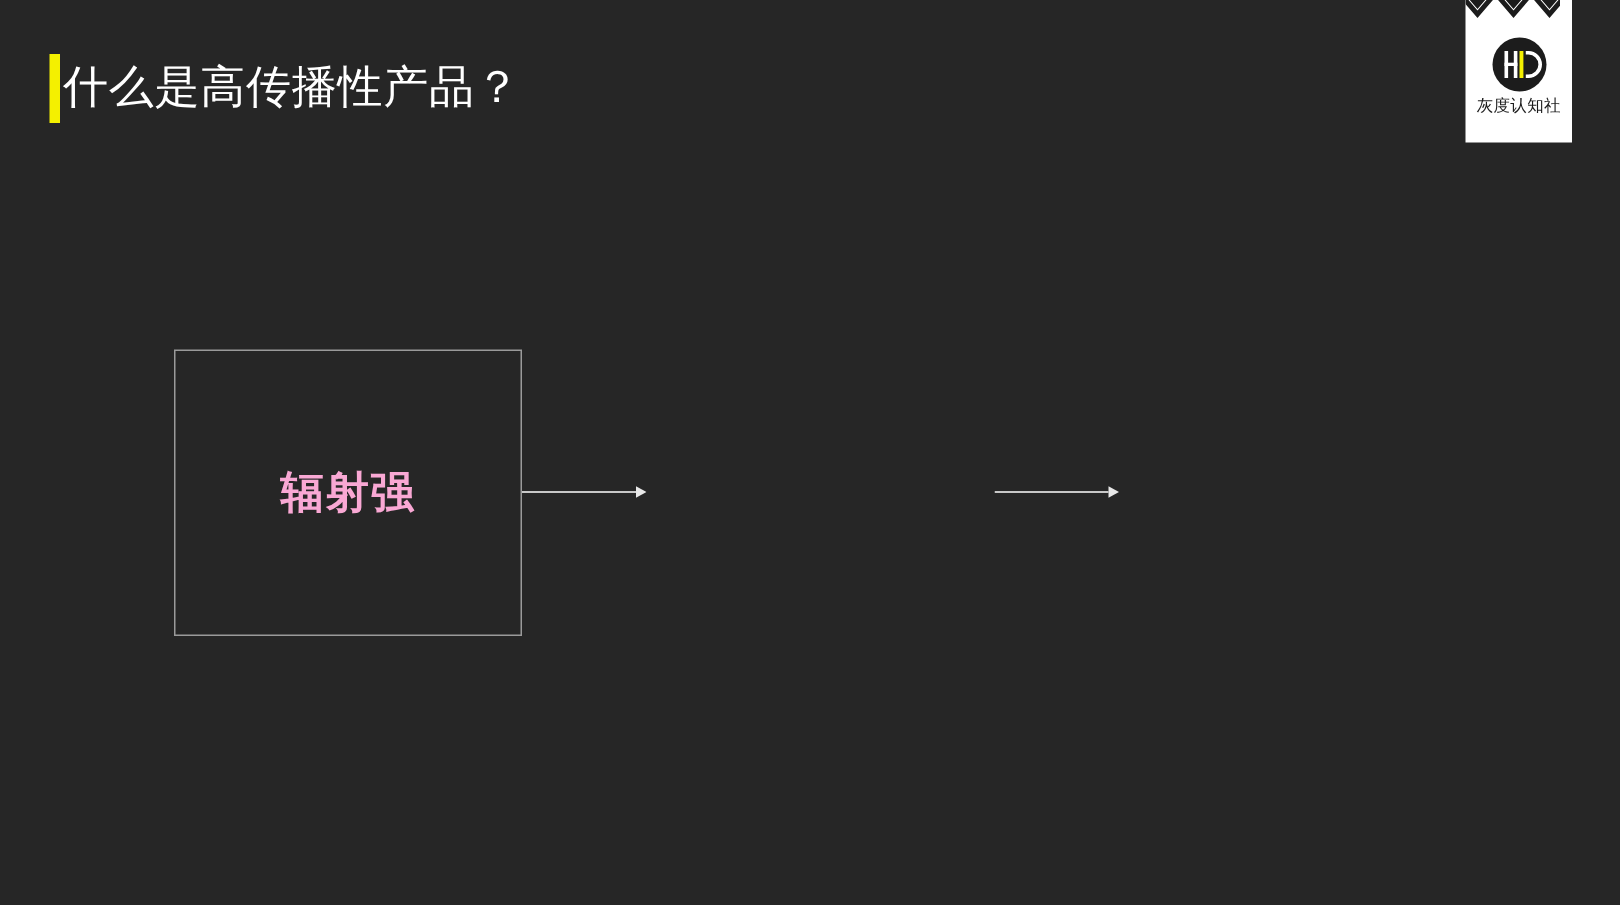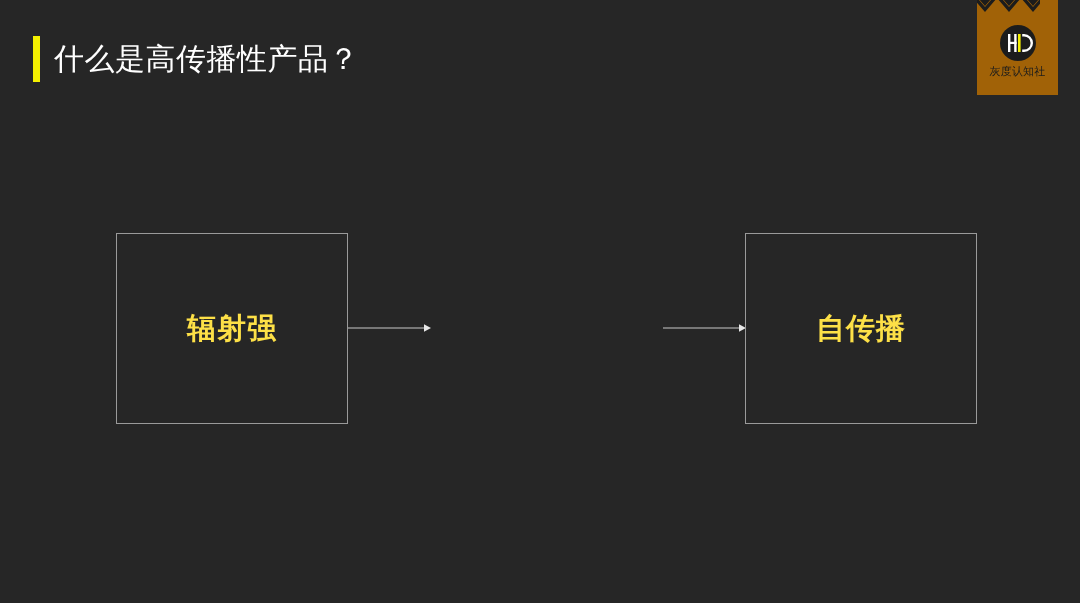--- a/index.html
+++ b/index.html
@@ -25,37 +25,37 @@
     align-items: center;
     height: 46px;
   }
   .title-bar {
     width: 7px;
     height: 46px;
     background: #F4F000;
     flex: 0 0 auto;
   }
   .title-text {
-    margin-left: 14px;
+    margin-left: 2px;
     color: #FFFFFF;
     font-size: 30px;
     line-height: 46px;
     letter-spacing: 0.5px;
     white-space: nowrap;
     font-weight: 400;
   }
 
   
   .logo-card {
     position: absolute;
     left: 977px;
     top: 0px;
-    width: 81px;
+    width: 71px;
     height: 95px;
-    background: #a16207;
+    background: #ffffff;
     overflow: hidden;
   }
   .logo-zigzag {
     position: absolute;
     left: 0;
     top: 0;
     width: 63px;
     height: 16px;
     display: block;
   }
@@ -94,21 +94,21 @@
     width: 232px;
     height: 191px;
     box-sizing: border-box;
     border: 1px solid #9a9a9a;
     background: transparent;
     display: flex;
     align-items: center;
     justify-content: center;
   }
   .flow-node .node-label {
-    color: #fde047;
+    color: #f9a8d4;
     font-size: 29px;
     letter-spacing: 1px;
     font-weight: 700;
     white-space: nowrap;
   }
   .node-1 { left: 0px; }
   .node-2 { left: 315px; }
   .node-3 { left: 629px; }
 
   .flow-arrow {
@@ -160,17 +160,14 @@
     <line x1="0" y1="5" x2="76" y2="5" stroke="#C8C8C8" stroke-width="1.2"></line>
     <polygon points="76,1.2 83,5 76,8.8" fill="#E8E8E8"></polygon>
   </svg>
 
 
   <svg class="flow-arrow arrow-2" viewBox="0 0 83 10" preserveAspectRatio="none">
     <line x1="0" y1="5" x2="76" y2="5" stroke="#C8C8C8" stroke-width="1.2"></line>
     <polygon points="76,1.2 83,5 76,8.8" fill="#E8E8E8"></polygon>
   </svg>
 
-  <div class="flow-node node-3">
-    <span class="node-label">自传播</span>
-  </div>
 
 </div>
 
 </body></html>

